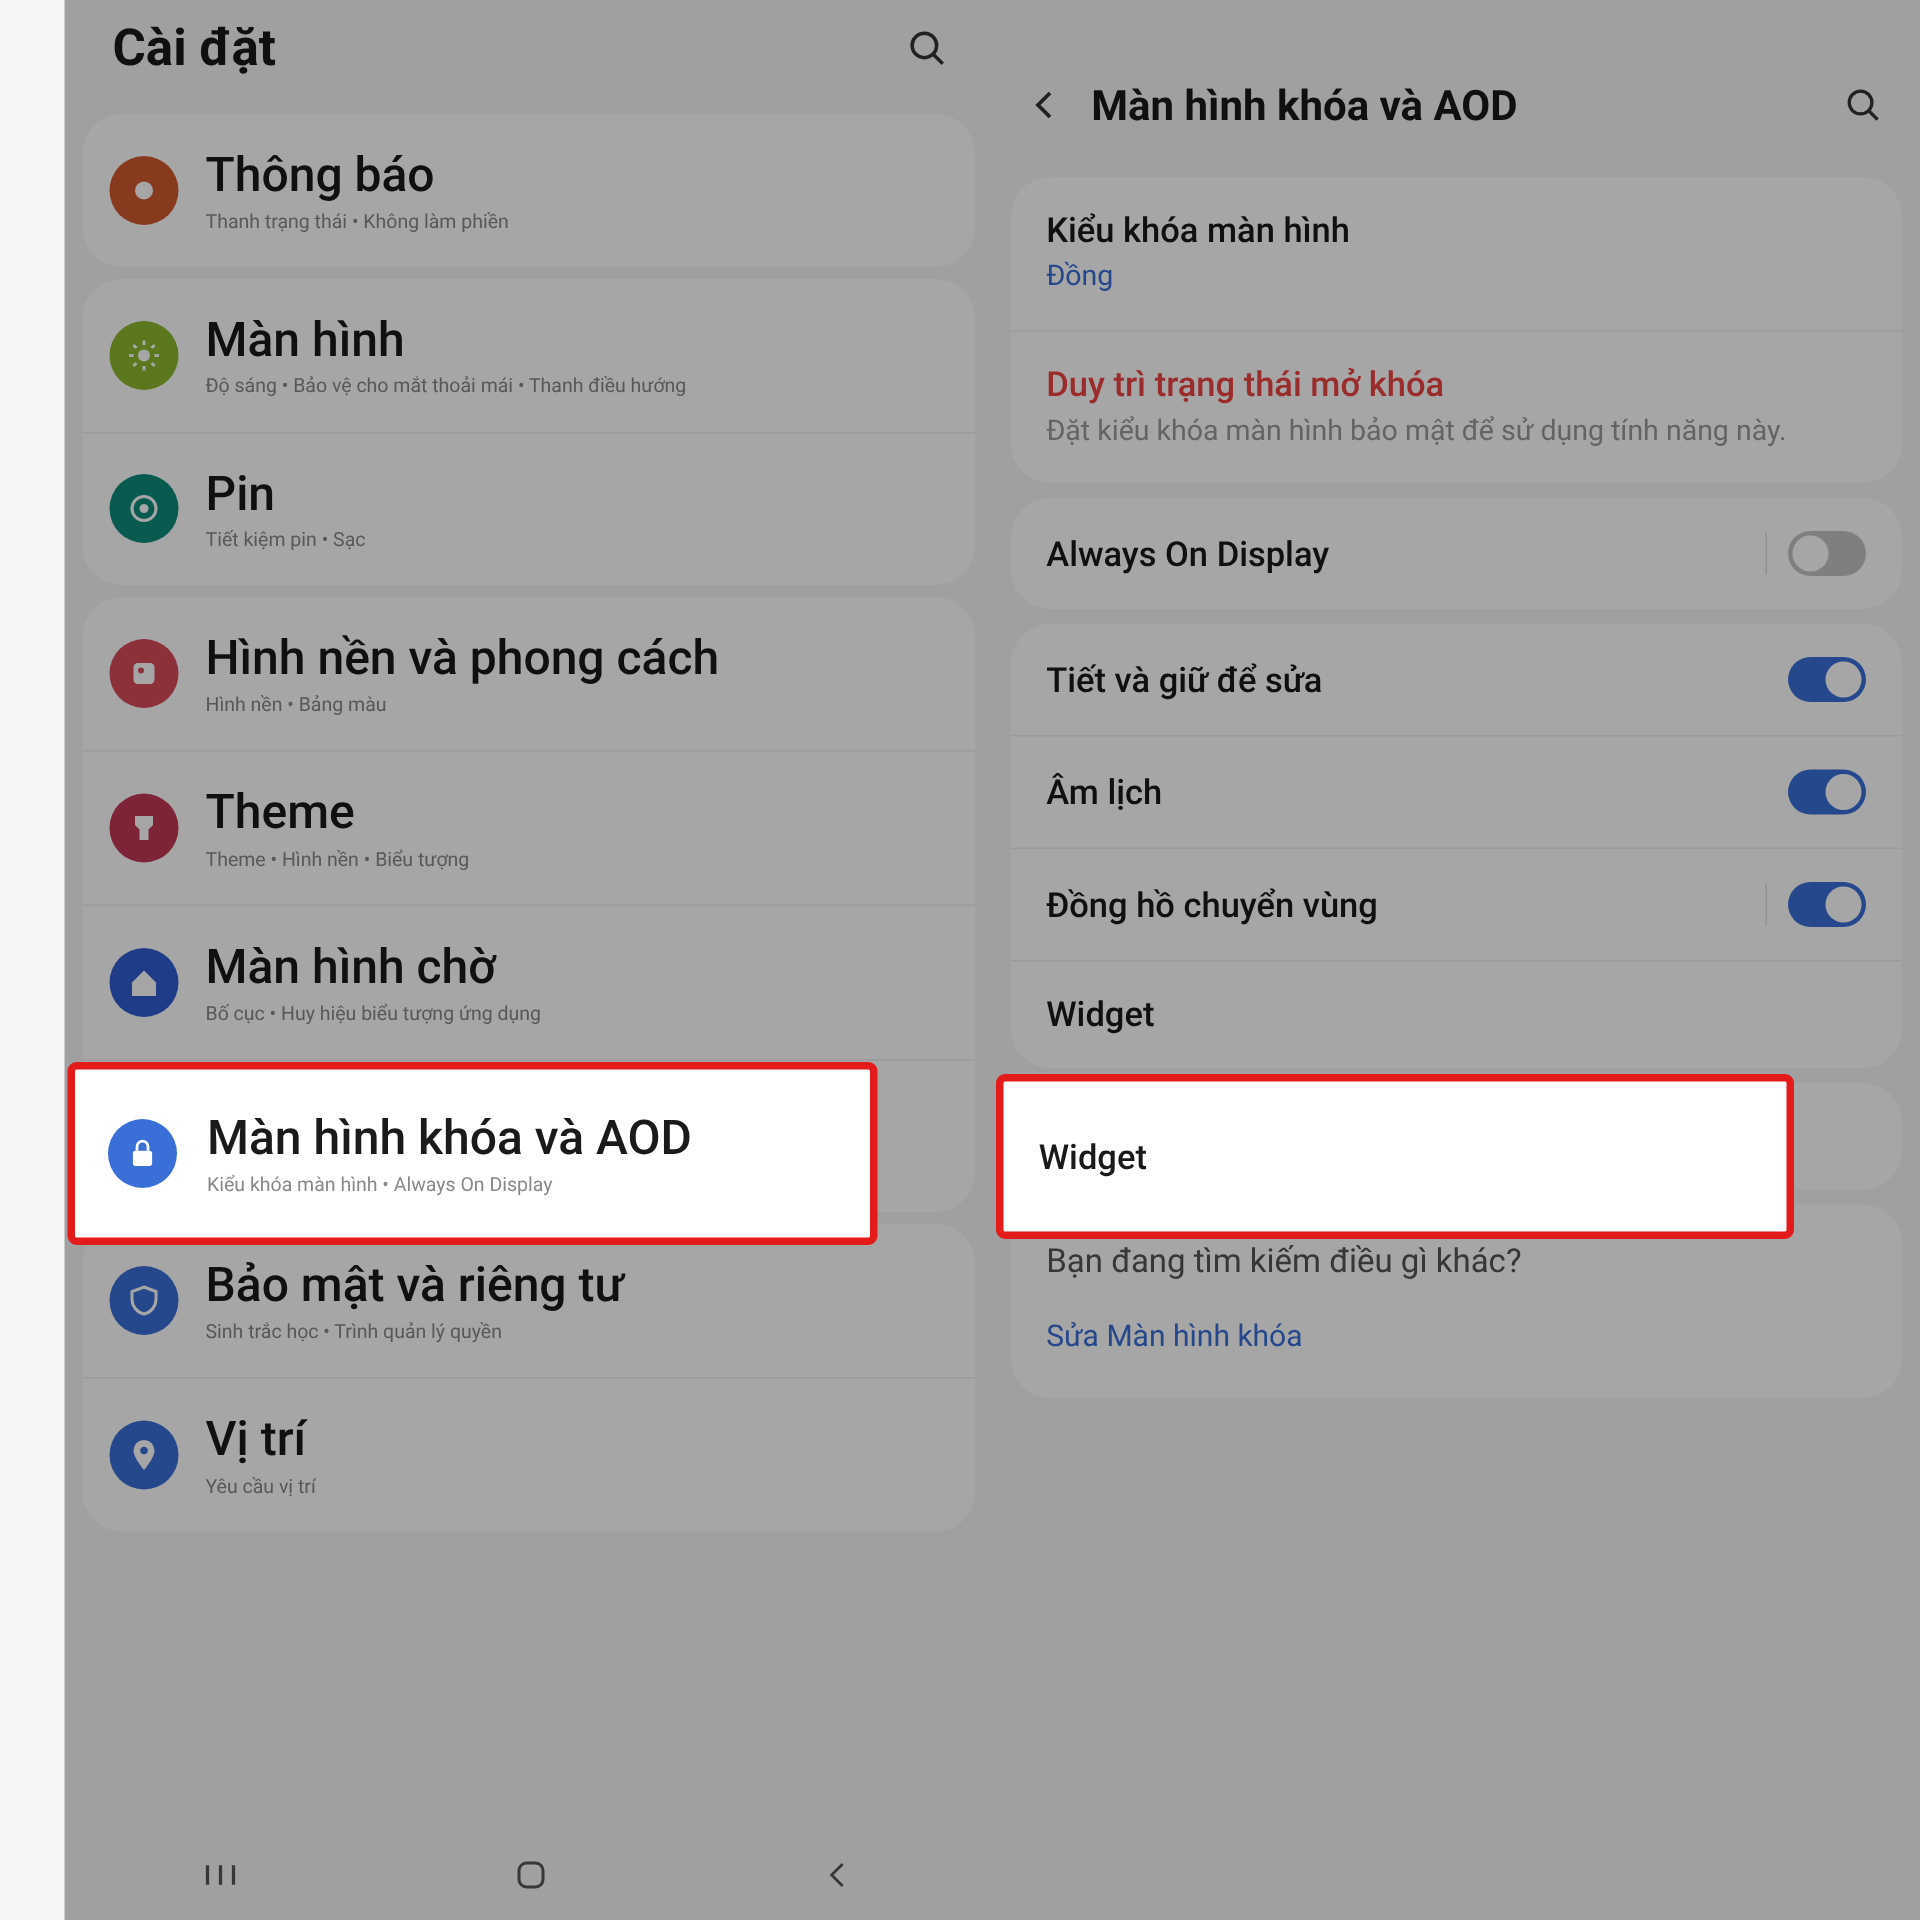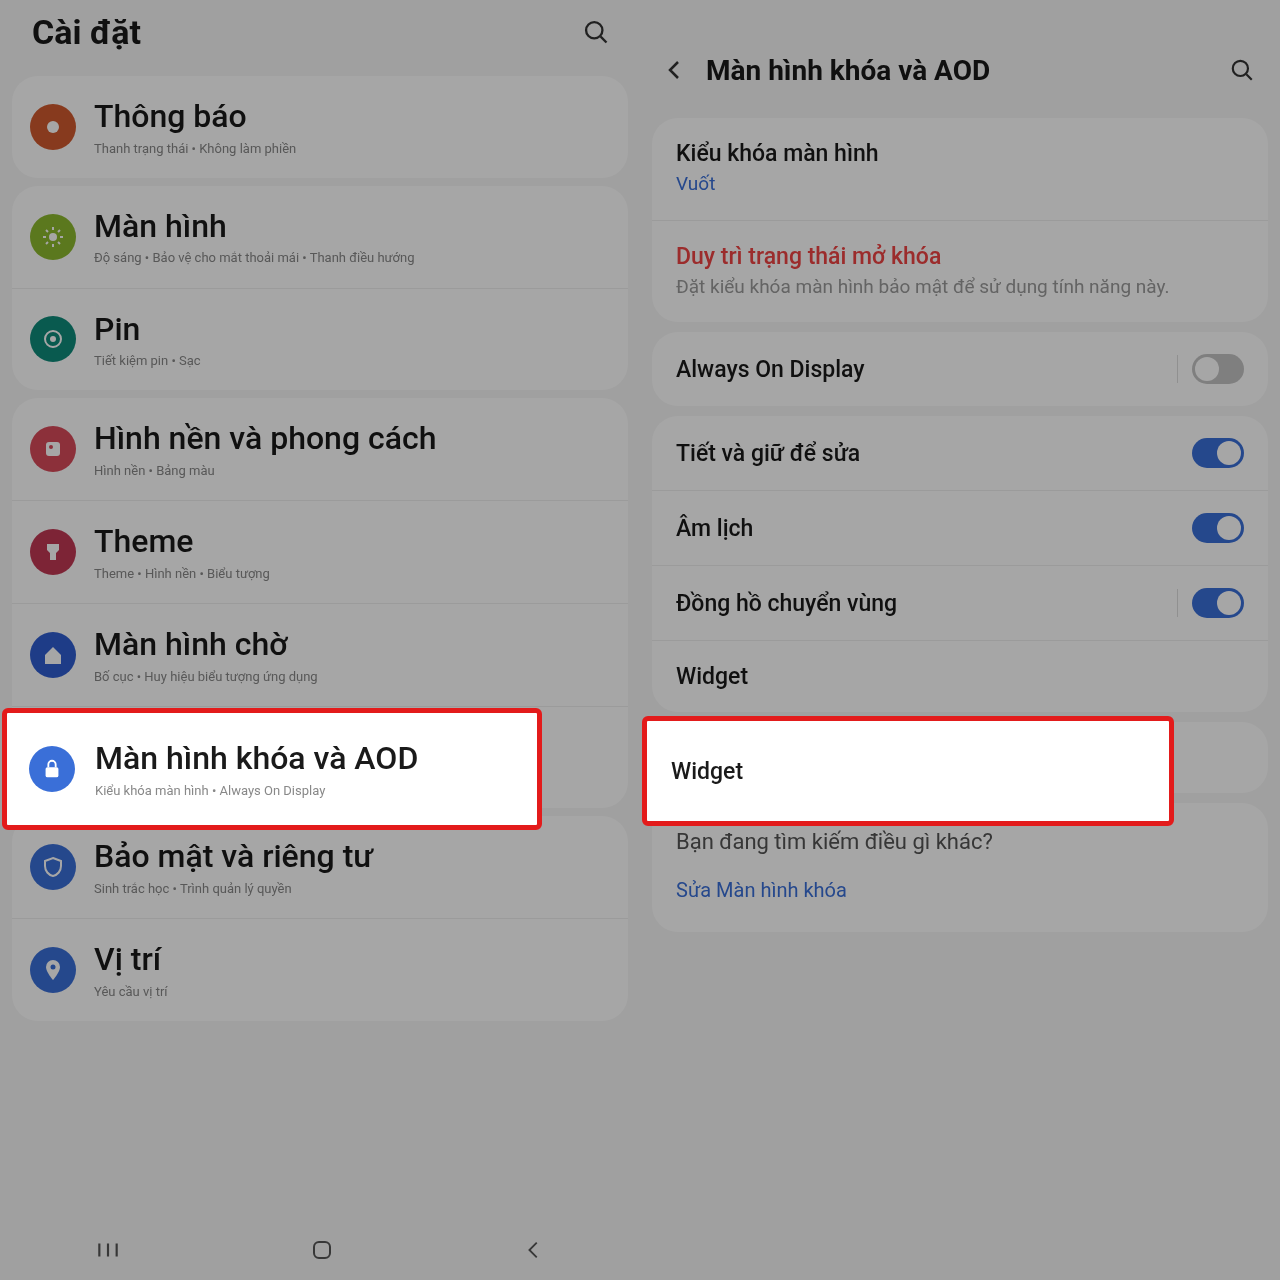--- a/index.html
+++ b/index.html
@@ -1,17 +1,17 @@
 <!DOCTYPE html>
 <html><head>
 <meta charset="utf-8">
 <style>
 * { margin:0; padding:0; box-sizing:border-box; font-family:-apple-system,BlinkMacSystemFont,"Segoe UI",Roboto,sans-serif; }
 body { width:1280px; height:1280px; background:#f6f6f6; overflow:hidden; }
-.container { display:flex; width:100%; height:100%; }
+.container { display:flex; width:100%; height:100%;padding-left:43px; }
 .pane { width:50%; height:100%; position:relative; }
 .overlay { position:absolute; inset:0; background:rgba(0,0,0,0.35); pointer-events:none; z-index:5; }
 .content { position:relative; z-index:1; }
 
 
 .left-header { display:flex; align-items:center; justify-content:space-between; padding:12px 24px 16px 32px; }
 .left-header h1 { font-size:34px; font-weight:700; color:#1a1a1a; }
 .search-btn { width:40px; height:40px; display:flex; align-items:center; justify-content:center; background:none; border:none; }
 .card { background:#fff; border-radius:26px; margin:8px 12px; overflow:hidden; }
 .row { display:flex; align-items:center; padding:20px 18px; }
@@ -236,21 +236,21 @@
         <svg width="26" height="26" viewBox="0 0 24 24" fill="none" stroke="#333" stroke-width="2">
               <circle cx="10.5" cy="10.5" r="7"></circle>
               <line x1="21" y1="21" x2="16" y2="16"></line>
             </svg>
       </button>
     </div>
 
     <div class="r-card">
       <div class="r-row col">
         <div class="r-title">Kiểu khóa màn hình</div>
-        <div class="r-sub link">Vuốt</div>
+        <div class="r-sub link">Đồng</div>
       </div>
       <div class="r-row col">
         <div class="r-title" style="color:#ef4444">Duy trì trạng thái mở khóa</div>
         <div class="r-sub muted">Đặt kiểu khóa màn hình bảo mật để sử dụng tính năng này.</div>
       </div>
     </div>
 
     <div class="r-card">
       <div class="r-row">
         <div class="r-title">Always On Display</div>

